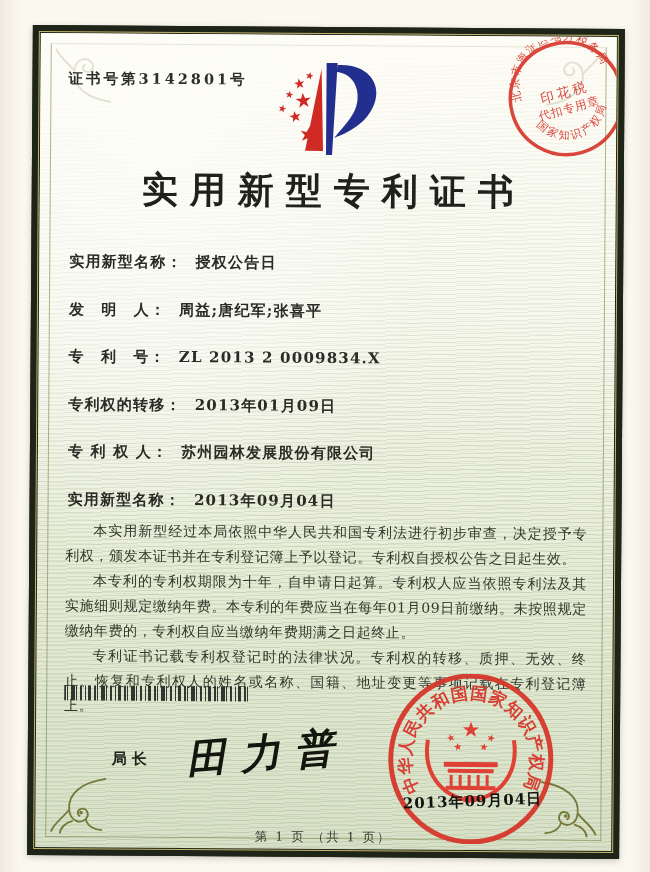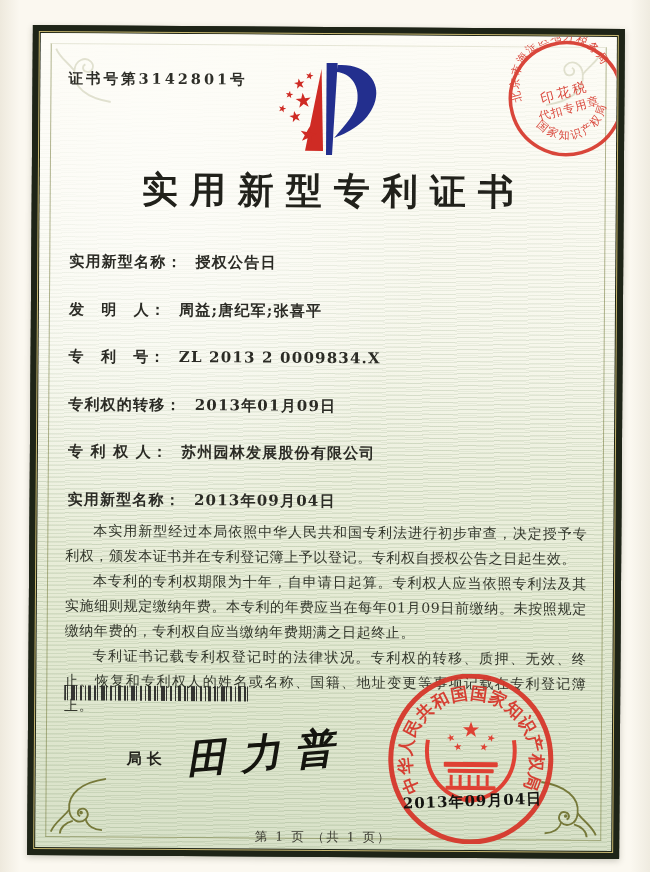--- a/index.html
+++ b/index.html
@@ -60,21 +60,21 @@
   .body-text p{margin:0;text-indent:2em;}
   .barcode{left:28px;top:652px;width:185px;height:15px;opacity:.88;
     background:repeating-linear-gradient(90deg,
       #1d1d1d 0 2px,transparent 2px 3px,
       #1d1d1d 3px 4px,transparent 4px 7px,
       #1d1d1d 7px 11px,transparent 11px 12px,
       #1d1d1d 12px 13px,transparent 13px 16px,
       #1d1d1d 16px 18px,transparent 18px 21px,
       #1d1d1d 21px 22px,transparent 22px 24px,
       #1d1d1d 24px 27px,transparent 27px 30px);}
-  .sig-role{left:91px;top:716px;font-size:15px;letter-spacing:5px;color:#23231d;font-weight:600;}
+  .sig-role{left:76px;top:716px;font-size:15px;letter-spacing:5px;color:#23231d;font-weight:600;}
   .sig-name{left:150px;top:688px;width:230px;font-size:40px;font-weight:700;font-style:italic;
             letter-spacing:14px;color:#15150f;transform:rotate(-5deg);}
   .gov-seal{left:350px;top:638px;width:170px;height:170px;opacity:.95;}
   .seal-date{left:352px;top:756px;width:170px;text-align:center;font-size:15px;font-weight:700;
              letter-spacing:1px;color:#131310;transform:rotate(-2.5deg);}
   .footer{left:0;right:0;top:794px;text-align:center;font-size:12.5px;letter-spacing:2px;color:#3a3a31;}
   svg text{font-family:"DejaVu Serif","Liberation Serif",serif;}
 </style>
 </head>
 <body>

